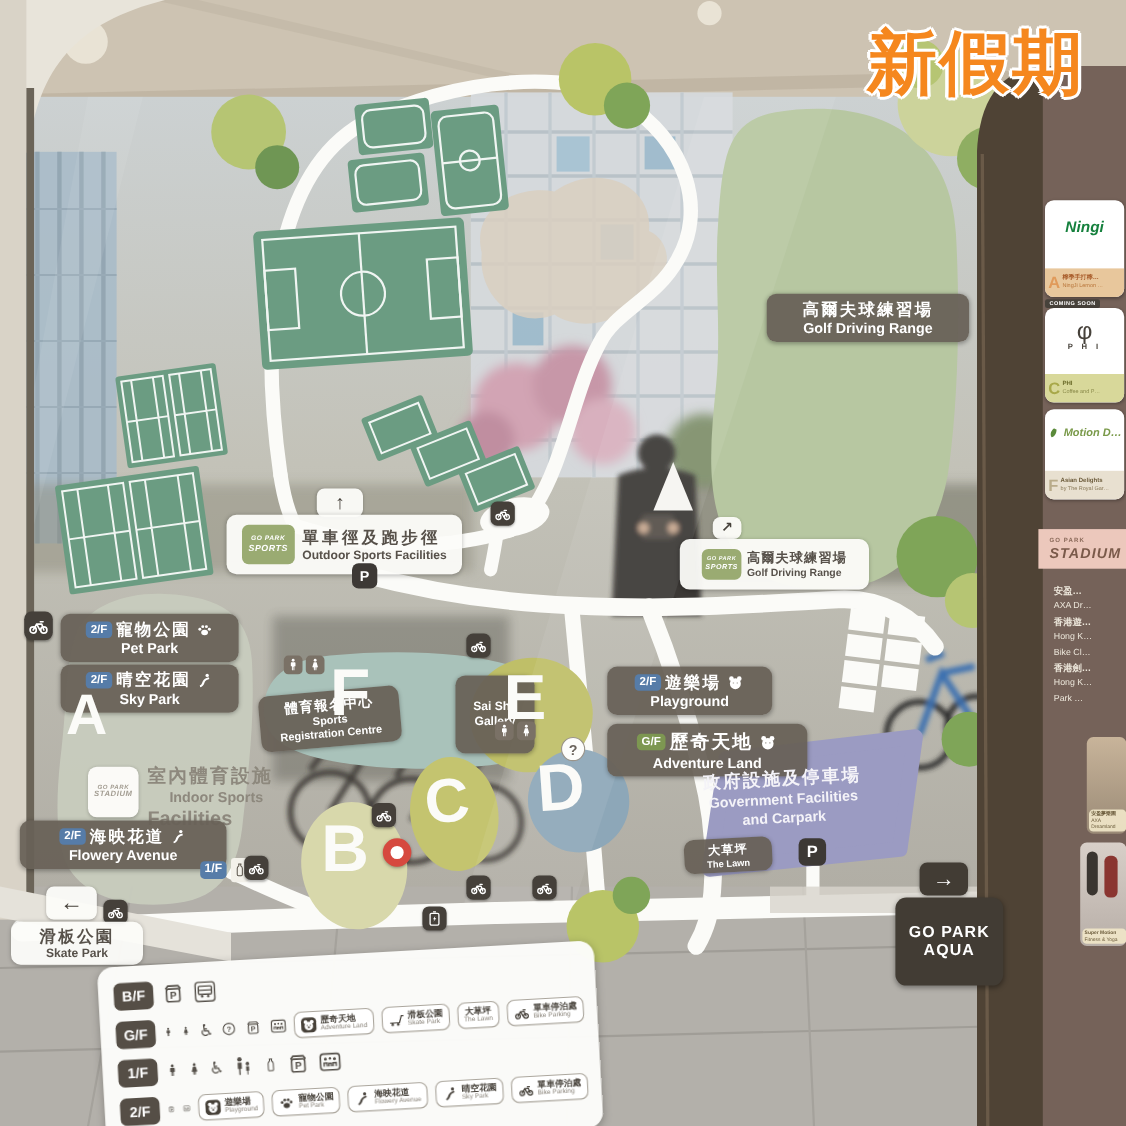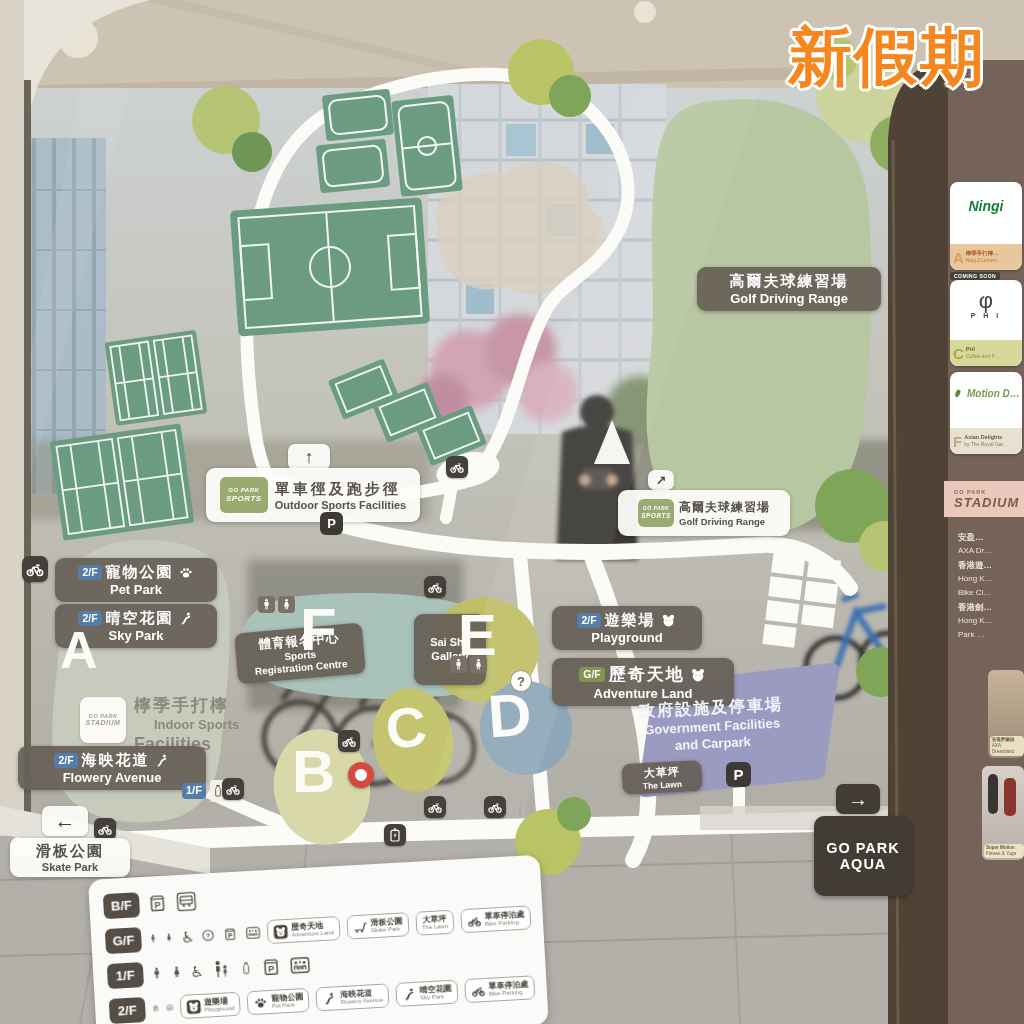--- a/index.html
+++ b/index.html
@@ -364,21 +364,21 @@
         </span>
       </div>
   <div class="en-md">Sky Park</div>
 </div>
 
 <div class="abs" style="left:80px;top:697px;width:46px;height:46px;background:#fbfaf7;border-radius:8px;display:flex;flex-direction:column;align-items:center;justify-content:center;color:#a39d92;font-style:italic;font-weight:700;line-height:1.2;box-shadow:0 1px 3px rgba(0,0,0,.2);">
   <span style="font-size:5.5px;letter-spacing:.5px;">GO PARK</span>
   <span style="font-size:7px;letter-spacing:.5px;">STADIUM</span>
 </div>
 <div class="abs" style="left:134px;top:694px;color:#8d887d;text-align:left;">
-  <div style="font-size:17px;font-weight:700;letter-spacing:2px;white-space:nowrap;">檸季手打檸</div>
+  <div style="font-size:17px;font-weight:700;letter-spacing:2px;white-space:nowrap;">室內體育設施</div>
   <div style="font-size:13px;font-weight:600;line-height:1.25;margin-left:20px;">Indoor Sports</div>
   <div style="font-size:18px;font-weight:600;line-height:1.25;">Facilities</div>
 </div>
 
 <div class="pill-dark" style="left:18px;top:746px;width:168px;">
   <div class="row-c">
         <span class="floor-badge">2/F</span>
     <span class="zh-md">海映花道</span>
     <span class="micon" style="width:16px;height:16px;color:#fff;">
           <svg viewBox="0 0 24 24" fill="currentColor">

